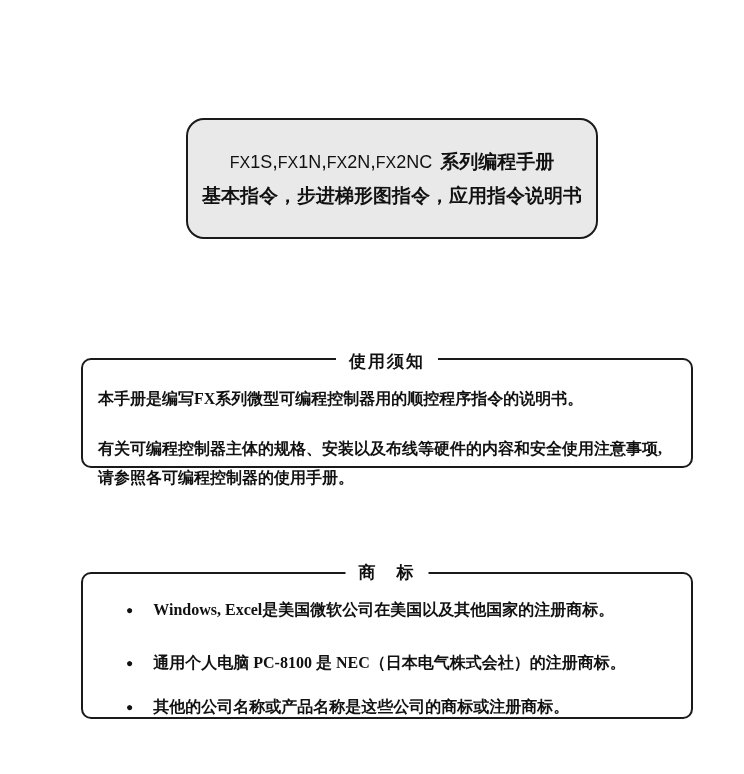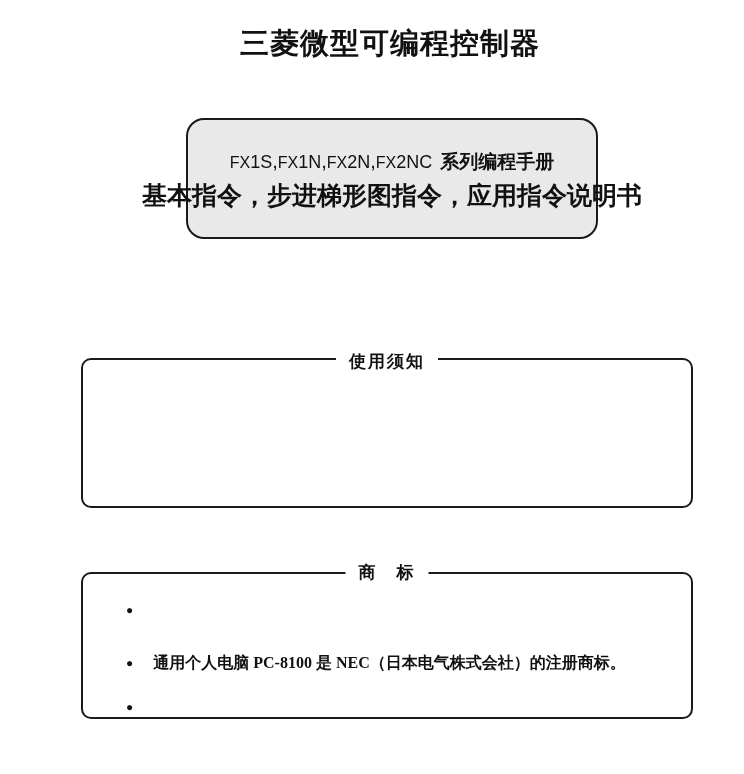--- a/index.html
+++ b/index.html
@@ -56,21 +56,21 @@
     font-size: 18px;
     font-weight: 400;
   }
   .fx-sep {
     font-family: "Liberation Sans", sans-serif;
     font-size: 20px;
     font-weight: 400;
   }
   .series-suffix { margin-left: 8px; }
   .subtitle-line {
-    font-size: 25px;
+    font-size: 19px;
     line-height: 33px;
     font-weight: 600;
     white-space: nowrap;
   }
   .framed-box {
     position: absolute;
     left: 81px;
     width: 612px;
     box-sizing: border-box;
     background: #ffffff;
@@ -84,21 +84,21 @@
     transform: translateX(-50%);
     background: #ffffff;
     padding: 0 13px;
     font-size: 17px;
     font-weight: 700;
     letter-spacing: 2px;
     white-space: nowrap;
   }
   .notice-box {
     top: 358px;
-    height: 150px;
+    height: 110px;
     padding: 24px 15px 5px 15px;
     font-size: 16px;
     font-weight: 600;
     line-height: 29px;
   }
   .notice-box p { margin: 0 0 21px 0; }
   .trademark-box {
     top: 572px;
     height: 147px;
     padding: 25px 15px 18px 15px;
@@ -117,40 +117,43 @@
     font-size: 12px;
     line-height: 22px;
     margin-right: 20px;
   }
 </style>
 </head>
 <body>
 
 <div class="page">
 
-  <h1 class="doc-title">三菱微型可编程控制器</h1>
 
   <div class="manual-box">
     <div class="series-line">
       <span class="fx-base">FX</span><span class="fx-sub">1S</span><span class="fx-sep">,</span><span class="fx-base">FX</span><span class="fx-sub">1N</span><span class="fx-sep">,</span><span class="fx-base">FX</span><span class="fx-sub">2N</span><span class="fx-sep">,</span><span class="fx-base">FX</span><span class="fx-sub">2NC</span><span class="series-suffix">系列编程手册</span>
     </div>
     <div class="subtitle-line">基本指令，步进梯形图指令，应用指令说明书</div>
   </div>
 
   <div class="framed-box notice-box">
     <div class="legend">使用须知</div>
+    <p>本手册是编写FX系列微型可编程控制器用的顺控程序指令的说明书。</p>
+    <p>有关可编程控制器主体的规格、安装以及布线等硬件的内容和安全使用注意事项, 请参照各可编程控制器的使用手册。</p>
   </div>
 
   <div class="framed-box trademark-box">
     <div class="legend">商　标</div>
     <div class="bullet-row bullet-row-1">
       <span class="bullet">●</span>
+      <span>Windows, Excel是美国微软公司在美国以及其他国家的注册商标。</span>
     </div>
     <div class="bullet-row bullet-row-2">
       <span class="bullet">●</span>
       <span>通用个人电脑 PC-8100 是 NEC（日本电气株式会社）的注册商标。</span>
     </div>
     <div class="bullet-row">
       <span class="bullet">●</span>
+      <span>其他的公司名称或产品名称是这些公司的商标或注册商标。</span>
     </div>
   </div>
 
 </div>
 
 </body></html>

